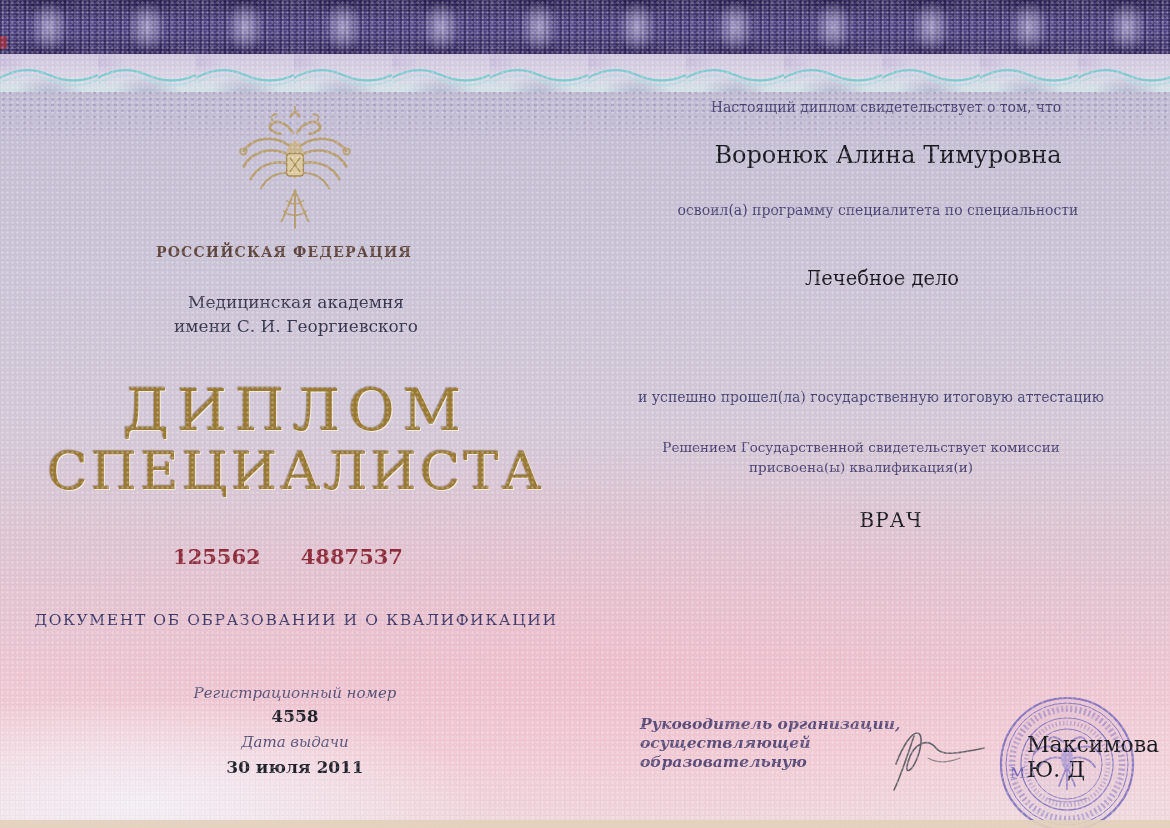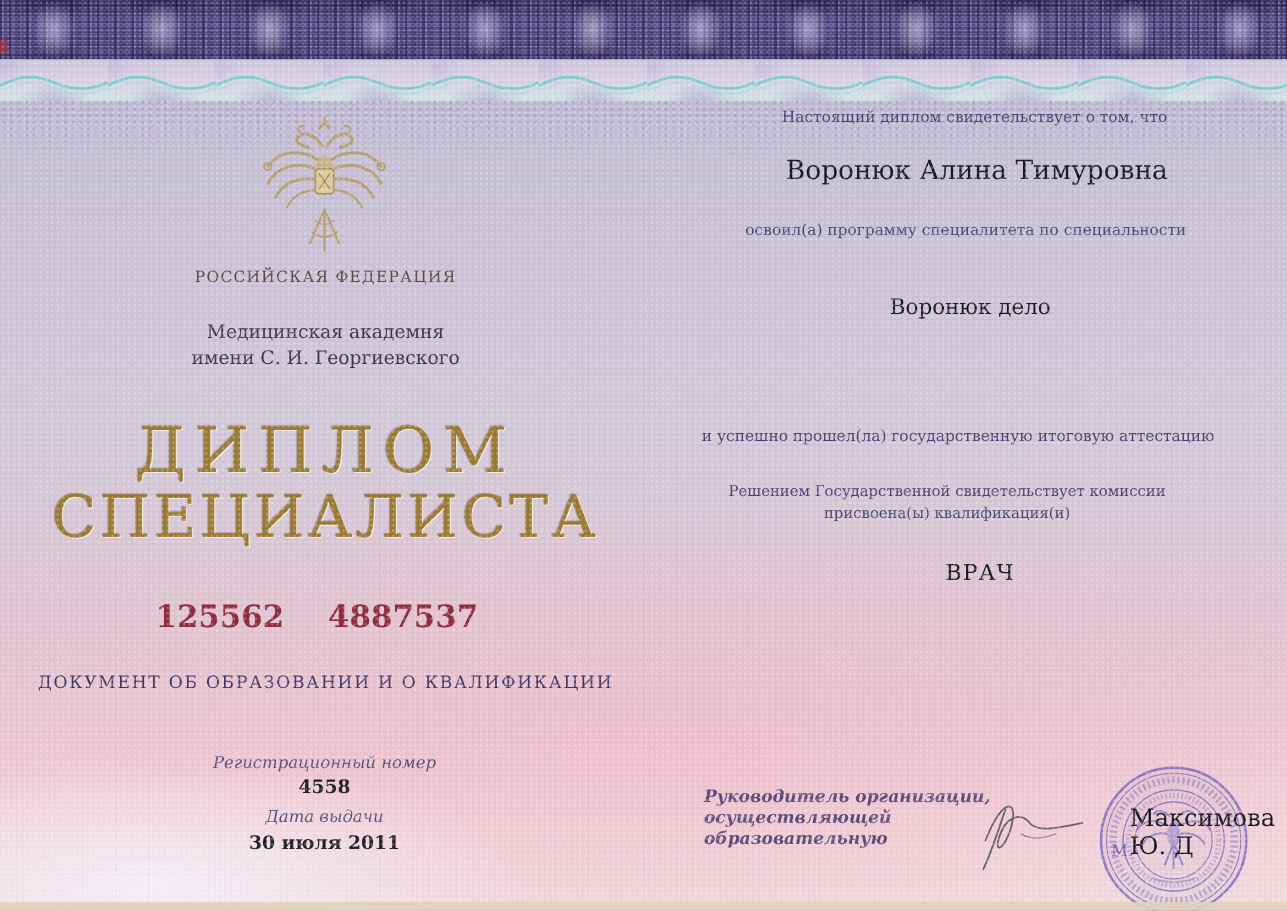--- a/index.html
+++ b/index.html
@@ -56,30 +56,30 @@
   .bottom-strip{position:absolute;bottom:0;left:0;width:100%;height:8px;background:#e2d0ba;opacity:.9;}
   .edge-mark{position:absolute;left:0;top:36px;width:7px;height:13px;background:#9c2f42;border-radius:0 3px 3px 0;opacity:.85;}
 
   
   .ctext{position:absolute;transform:translateX(-50%);text-align:center;white-space:nowrap;}
   .small-purple{font-size:14px;color:#474170;}
   .italic-label{font-style:italic;color:#575074;}
 
   
   .coat{position:absolute;left:233px;top:106px;width:124px;height:134px;}
-  .country{left:296px;top:244px;font-size:14px;letter-spacing:1.2px;color:#5e443c;font-weight:400;}
+  .country{left:284px;top:244px;font-size:14px;letter-spacing:1.2px;color:#5e443c;font-weight:700;}
   .inst1{left:296px;top:292px;font-size:17px;color:#34344c;}
   .inst2{left:296px;top:316px;font-size:17px;color:#34344c;}
   .title1{left:296px;top:382px;font-size:57px;letter-spacing:8px;line-height:1;}
   .title2{left:296px;top:444px;font-size:53px;letter-spacing:3px;line-height:1;}
   .gold{
     color:#9a7a33;font-weight:500;
     text-shadow:1px 1px 0 rgba(255,248,226,.75), -1px -1px 1px rgba(92,62,12,.45);
   }
-  .numbers{left:288px;top:544px;font-size:28px;font-weight:bold;color:#8e2b3c;}
+  .numbers{left:288px;top:544px;font-size:21px;font-weight:bold;color:#8e2b3c;}
   .numbers .num-gap{display:inline-block;width:40px;}
   .doctype{left:296px;top:611px;font-size:15.5px;letter-spacing:1.6px;color:#3d3766;}
   .reg-label{left:295px;top:684px;font-size:15px;text-align:center;}
   .reg-value{left:295px;top:706px;font-size:17px;font-weight:bold;color:#1f1f28;}
   .date-label{left:295px;top:733px;font-size:15px;}
   .date-value{left:295px;top:757px;font-size:17px;font-weight:bold;color:#1f1f28;}
 
   
   .statement{left:886px;top:99px;}
   .holder{left:888px;top:141px;font-size:24px;color:#17171e;}
@@ -168,21 +168,21 @@
   <div class="ctext doctype">ДОКУМЕНТ ОБ ОБРАЗОВАНИИ И О КВАЛИФИКАЦИИ</div>
 
   <div class="ctext reg-label italic-label">Регистрационный номер</div>
   <div class="ctext reg-value">4558</div>
   <div class="ctext date-label italic-label">Дата выдачи</div>
   <div class="ctext date-value">30 июля 2011</div>
 
   <div class="ctext holder">Воронюк Алина Тимуровна</div>
   <div class="ctext statement small-purple">Настоящий диплом свидетельствует о том, что</div>
   <div class="ctext program small-purple">освоил(а) программу специалитета по специальности</div>
-  <div class="ctext specialty">Воронюк дело</div>
+  <div class="ctext specialty">Лечебное дело</div>
   <div class="ctext attestation small-purple">и успешно прошел(ла) государственную итоговую аттестацию</div>
   <div class="ctext commission1">Решением Государственной свидетельствует комиссии</div>
   <div class="ctext commission2">присвоена(ы) квалификация(и)</div>
   <div class="ctext qualification">ВРАЧ</div>
 
   <div class="role">
     <span>Руководитель организации,</span>
     <span>осуществляющей образовательную</span>
   </div>
 

